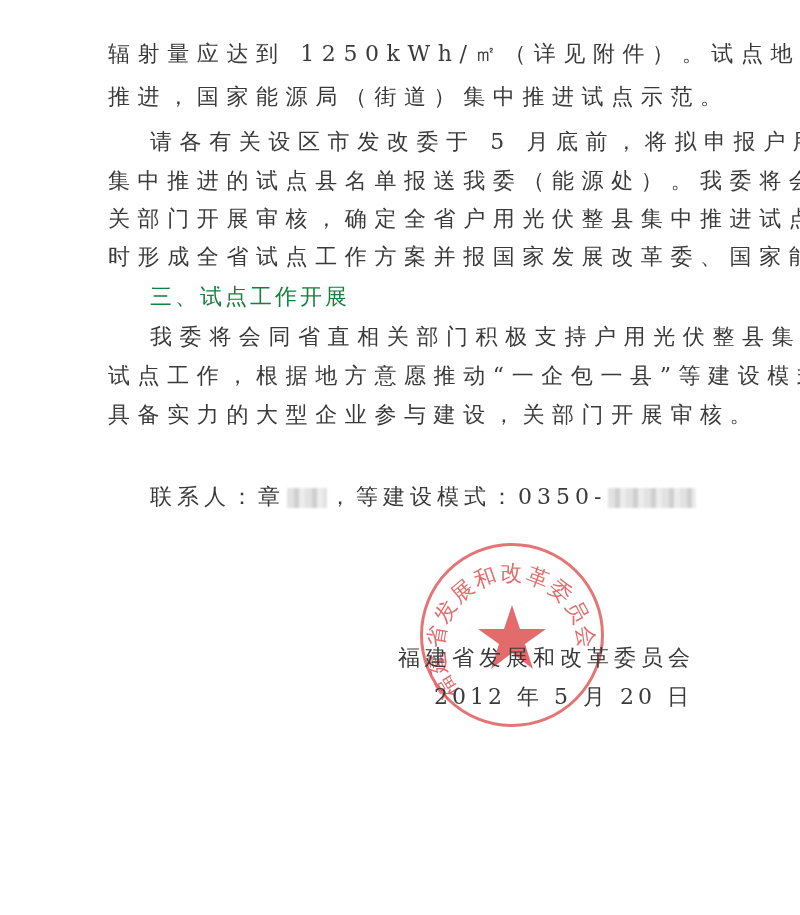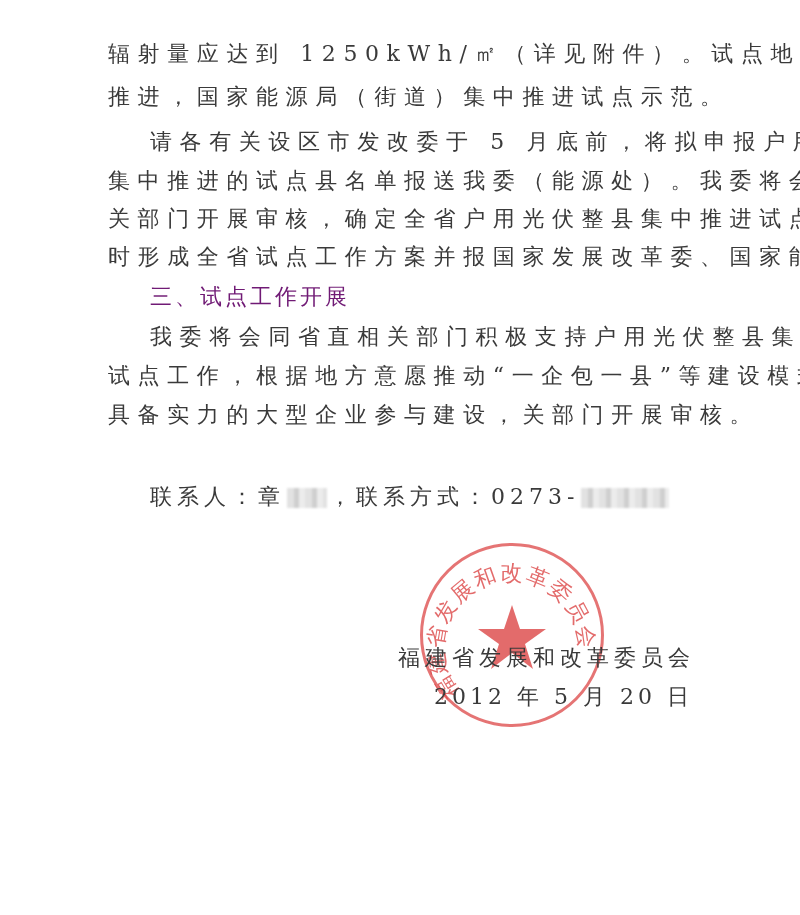--- a/index.html
+++ b/index.html
@@ -6,21 +6,21 @@
   body {
     width: 800px; height: 915px; background: #ffffff; position: relative; overflow: hidden;
     font-family: "DejaVu Serif", "Liberation Serif", serif;
     color: #3a3a3a;
   }
   .line {
     position: absolute; left: 108px; font-size: 22px; letter-spacing: 7.6px;
     white-space: nowrap; line-height: 30px;
   }
   .indent { left: 150px; }
-  .heading { font-family: "DejaVu Sans", "Liberation Sans", sans-serif; font-weight: normal; color: #701a75; letter-spacing: 3px; text-align: center; }
+  .heading { font-family: "DejaVu Sans", "Liberation Sans", sans-serif; font-weight: normal; color: #15803d; letter-spacing: 3px; text-align: center; }
   .blur {
     display: inline-block; height: 20px; vertical-align: middle;
     background: repeating-linear-gradient(90deg, #e2e2e2 0 7px, #cfcfcf 7px 12px, #ececec 12px 18px);
     filter: blur(1px); margin: 0 2px;
   }
   .stamp {
     position: absolute; left: 420px; top: 543px; width: 184px; height: 184px;
     border: 3px solid rgba(220,70,70,0.75); border-radius: 50%; box-sizing: border-box;
   }
   .stamp svg { position: absolute; left: -3px; top: -3px; }
@@ -38,21 +38,21 @@
   <div class="line" style="top:204px">关部门开展审核，确定全省户用光伏整县集中推进试点名单，及</div>
   <div class="line" style="top:242px">时形成全省试点工作方案并报国家发展改革委、国家能源局。</div>
 
   <div class="line indent heading" style="top:282px">三、试点工作开展</div>
 
   <div class="line indent" style="top:322px">我委将会同省直相关部门积极支持户用光伏整县集中推进</div>
   <div class="line" style="top:361px">试点工作，根据地方意愿推动“一企包一县”等建设模式，协调</div>
   <div class="line" style="top:400px">具备实力的大型企业参与建设，关部门开展审核。</div>
 
   <div class="line indent" style="top:482px; letter-spacing:5px">
-    <span>联系人：</span><span>章</span><span class="blur" style="width:40px"></span><span>，联系方式：</span><span>0273-</span><span class="blur" style="width:88px"></span>
+    <span>联系人：</span><span>章</span><span class="blur" style="width:40px"></span><span>，等建设模式：</span><span>0350-</span><span class="blur" style="width:88px"></span>
   </div>
 
   <div class="stamp">
     <svg width="184" height="184" viewBox="0 0 184 184">
       <defs>
         <path id="arc" d="M 40 150 A 68 68 0 1 1 150 140"></path>
       </defs>
       <text font-size="22" fill="rgba(220,70,70,0.8)" font-family="DejaVu Serif, serif" letter-spacing="2">
         <textPath href="#arc">福建省发展和改革委员会</textPath>
       </text>

